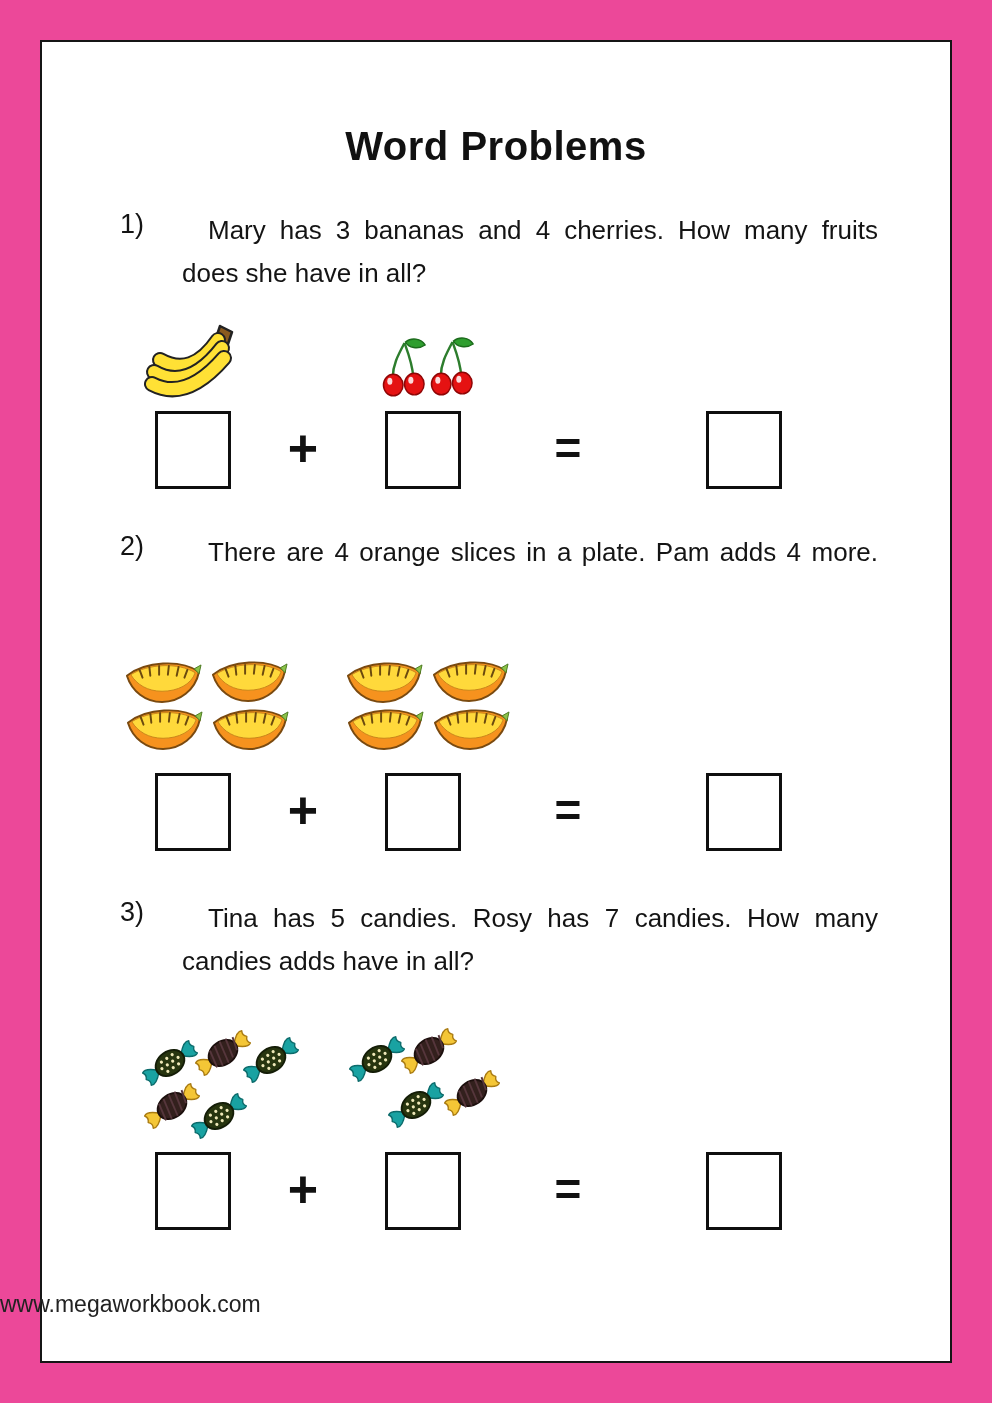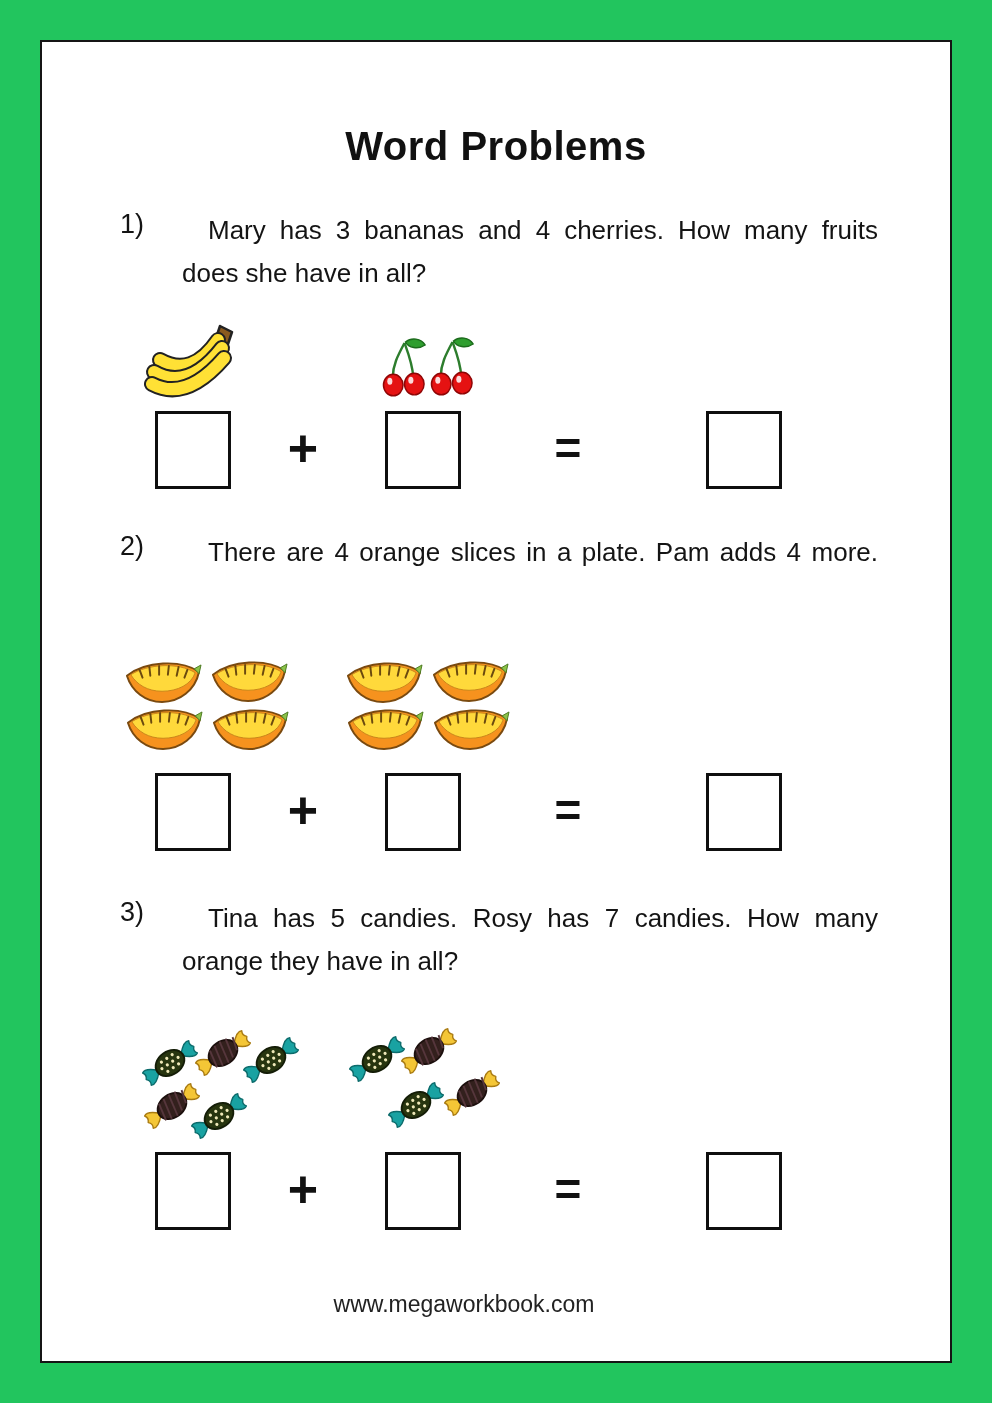--- a/index.html
+++ b/index.html
@@ -1,17 +1,17 @@
 <!DOCTYPE html>
 <html><head>
 <meta charset="utf-8">
 <style>
   html,body{margin:0;padding:0;background:#fff;}
   .page{
-    position:relative;width:992px;height:1403px;background:#22c55e;overflow:hidden;
+    position:relative;width:992px;height:1403px;background:#ec4899;overflow:hidden;
     font-family:"Liberation Sans",sans-serif;color:#1a1a1a;
   }
   .frame{
     position:absolute;left:40px;top:40px;width:912px;height:1323px;
     border:2px solid #151515;box-sizing:border-box;background:#fff;
   }
   .title{
     position:absolute;left:0;top:124px;width:992px;text-align:center;
     font-size:40px;font-weight:700;letter-spacing:0.5px;color:#111;
   }
@@ -29,21 +29,21 @@
     position:absolute;top:0;width:70px;height:72px;background:#fff;
     border:3px solid #0f0f0f;
   }
   .b1{left:155px}.b2{left:385px}.b3{left:706px}
   .op{
     position:absolute;top:0;height:78px;line-height:74px;width:44px;text-align:center;color:#111;
   }
   .plus{left:281px;font-size:52px;font-weight:600;}
   .eq{left:546px;font-size:46px;font-weight:800;}
   .footer{
-    position:absolute;left:0;top:1291px;width:928px;text-align:center;
+    position:absolute;left:0;top:1291px;width:928px;text-align:left;
     font-size:23px;color:#222;
   }
 </style>
 </head>
 <body>
 
 <div class="page">
 
   <svg width="0" height="0" style="position:absolute" aria-hidden="true">
     <defs>
@@ -180,21 +180,21 @@
     <div class="abox b1"></div>
     <div class="op plus">+</div>
     <div class="abox b2"></div>
     <div class="op eq">=</div>
     <div class="abox b3"></div>
   </div>
 
   <div class="pnum" style="top:897px">3)</div>
   <div class="ptext" style="top:897px">
     <div class="jline">Tina has 5 candies. Rosy has 7 candies. How many</div>
-    <div>orange they have in all?</div>
+    <div>candies adds have in all?</div>
   </div>
 
   <div>
     <svg class="sprite" style="left:140px;top:1047px;transform:rotate(-35deg)" width="60" height="32">
         <use href="#sym-candy-dot"></use>
       </svg>
     <svg class="sprite" style="left:193px;top:1037px;transform:rotate(-35deg)" width="60" height="32">
         <use href="#sym-candy-stripe"></use>
       </svg>
     <svg class="sprite" style="left:241px;top:1044px;transform:rotate(-35deg)" width="60" height="32">

